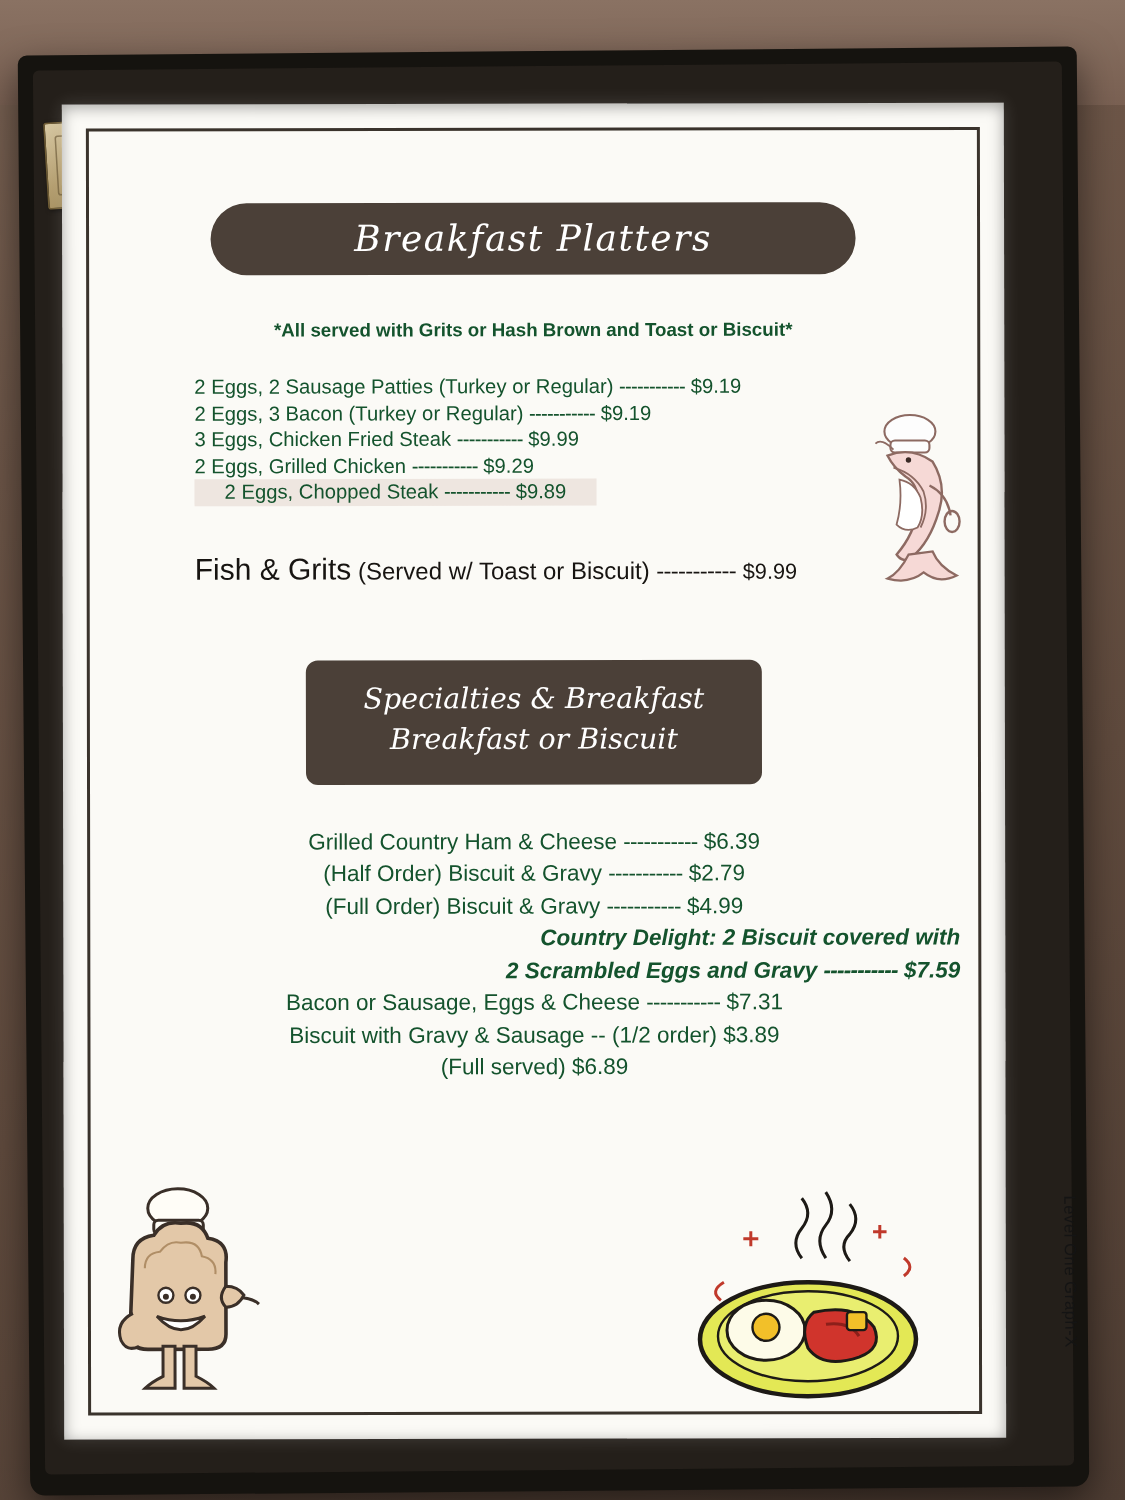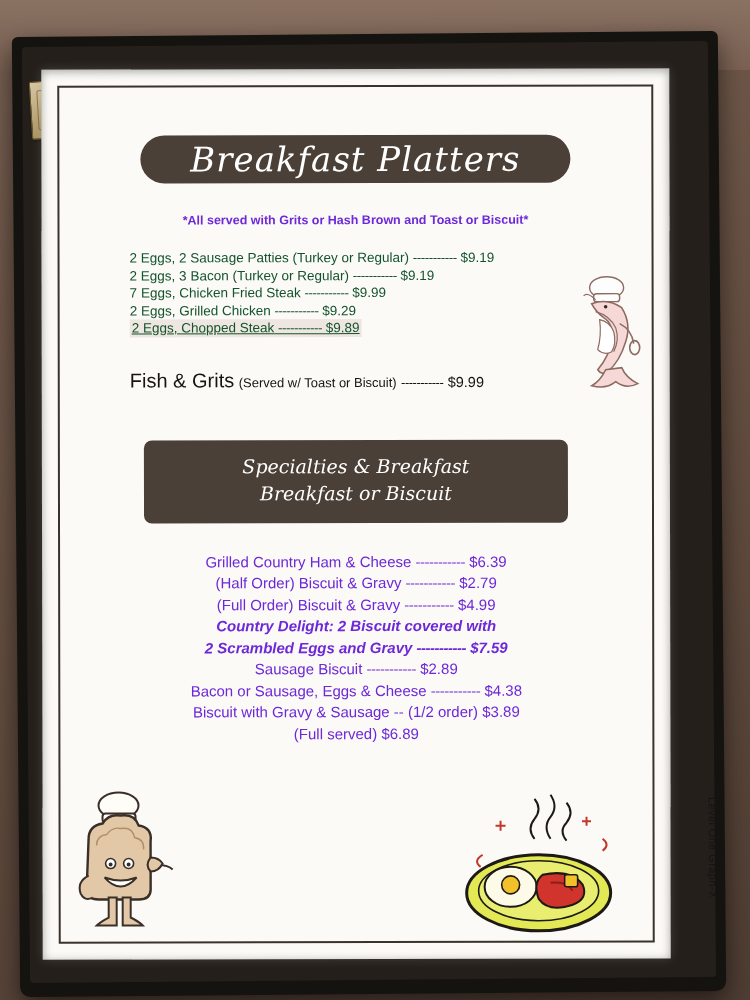--- a/index.html
+++ b/index.html
@@ -99,69 +99,69 @@
     color: #ffffff;
     text-align: center;
     font-family: "DejaVu Serif", serif;
     font-style: italic;
   }
   #banner-1 {
     margin: 36px auto 0;
     width: 430px;
     height: 48px;
     line-height: 48px;
-    font-size: 34px;
+    font-size: 24px;
     letter-spacing: 1px;
   }
   #banner-2 {
     margin: 0 auto;
-    width: 424px;
+    width: 304px;
     padding: 13px 0 16px;
     font-size: 19px;
     line-height: 27px;
     border-radius: 8px;
   }
 
   .subtitle {
     margin-top: 30px;
     text-align: center;
-    color: #6d28d9;
+    color: #14532d;
     font-weight: bold;
     font-size: 12.5px;
   }
 
   
   .platters {
     margin: 22px 0 0 58px;
     color: #14532d;
     font-size: 13.5px;
     line-height: 17.5px;
   }
   .platters .row { white-space: nowrap; }
-  .platters .row.hl { background: rgba(228,214,205,0.55); display: inline-block; padding: 0 2px; text-decoration: underline; }
+  .platters .row.hl { background: rgba(228,214,205,0.55); display: inline-block; padding: 0 20px; }
   .dots { letter-spacing: -0.5px; }
 
   .fishgrits {
     margin: 32px 0 0 58px;
     color: #171411;
     white-space: nowrap;
   }
   .fishgrits .big { font-size: 20px; }
-  .fishgrits .small { font-size: 13px; }
+  .fishgrits .small { font-size: 16px; }
   .fishgrits .price { font-size: 14.5px; }
 
   
   .specialties {
     margin-top: 28px;
     text-align: center;
-    color: #6d28d9;
+    color: #14532d;
     font-size: 15px;
     line-height: 21.5px;
   }
-  .specialties .ital { font-style: italic; font-weight: bold; }
+  .specialties .ital { font-style: italic; font-weight: bold; text-align: right; }
 
   
   .chef-shrimp {
     position: absolute;
     right: 18px;
     top: 205px;
     width: 90px;
     height: 120px;
   }
   .toast-guy {
@@ -219,21 +219,21 @@
             <span>2 Eggs, 2 Sausage Patties (Turkey or Regular)</span>
             <span class="dots">-----------</span>
             <span>$9.19</span>
           </div>
           <div class="row">
             <span>2 Eggs, 3 Bacon (Turkey or Regular)</span>
             <span class="dots">-----------</span>
             <span>$9.19</span>
           </div>
           <div class="row">
-            <span>7 Eggs, Chicken Fried Steak</span>
+            <span>3 Eggs, Chicken Fried Steak</span>
             <span class="dots">-----------</span>
             <span>$9.99</span>
           </div>
           <div class="row">
             <span>2 Eggs, Grilled Chicken</span>
             <span class="dots">-----------</span>
             <span>$9.29</span>
           </div>
           <div class="row hl">
             <span>2 Eggs, Chopped Steak</span>
@@ -274,28 +274,23 @@
           </div>
           <div class="ital">
             <span>Country Delight: 2 Biscuit covered with</span>
           </div>
           <div class="ital">
             <span>2 Scrambled Eggs and  Gravy</span>
             <span class="dots">-----------</span>
             <span>$7.59</span>
           </div>
           <div>
-            <span>Sausage Biscuit</span>
-            <span class="dots">-----------</span>
-            <span>$2.89</span>
-          </div>
-          <div>
             <span>Bacon or Sausage, Eggs &amp; Cheese</span>
             <span class="dots">-----------</span>
-            <span>$4.38</span>
+            <span>$7.31</span>
           </div>
           <div>
             <span>Biscuit with Gravy &amp; Sausage --  (1/2 order)</span>
             <span>$3.89</span>
           </div>
           <div>
             <span>(Full served)</span>
             <span>$6.89</span>
           </div>
         </div>

